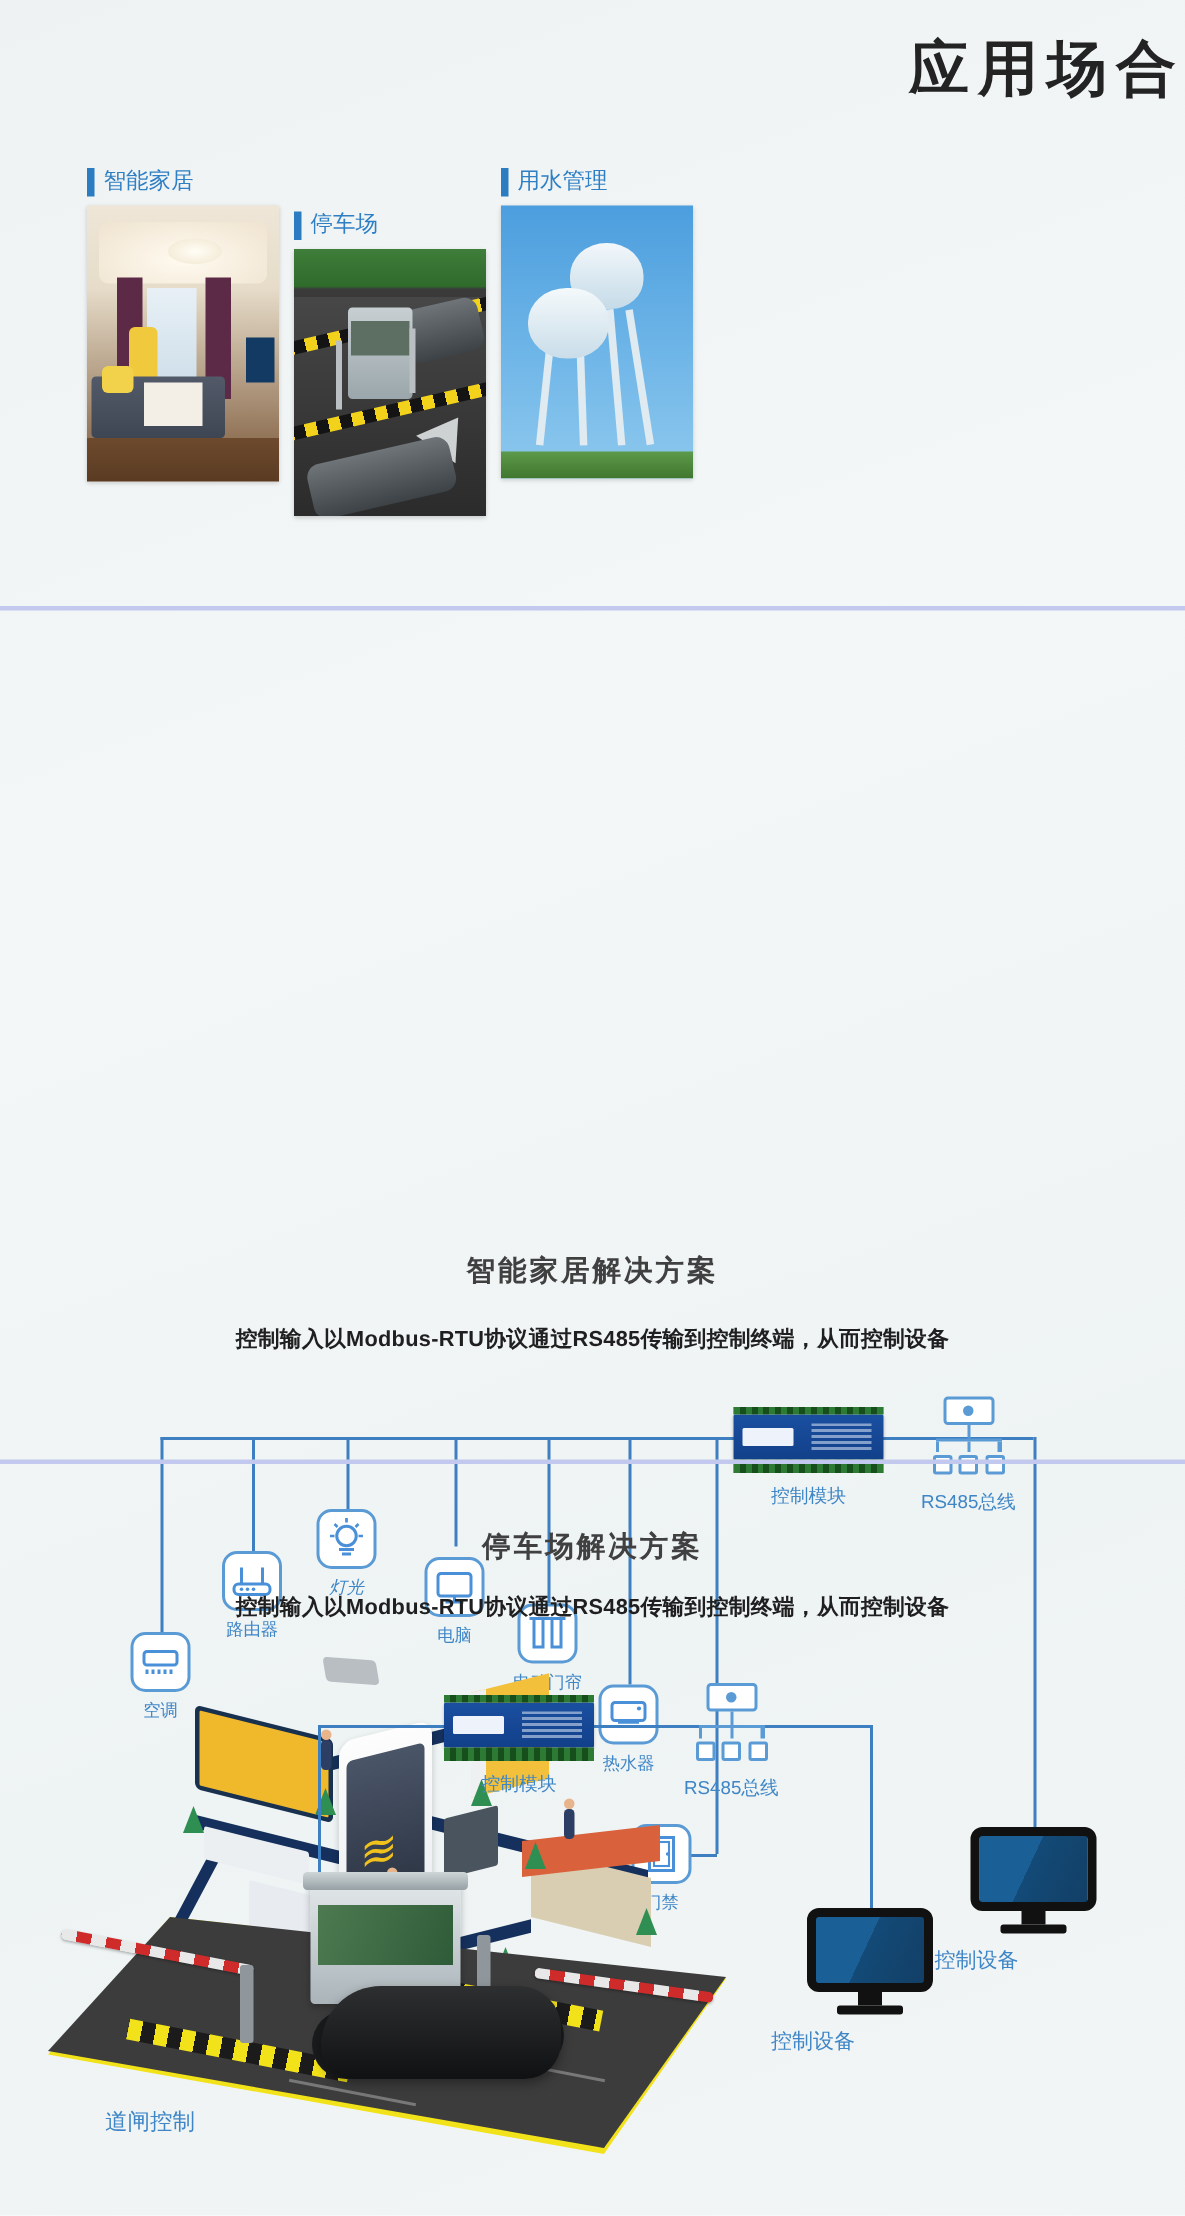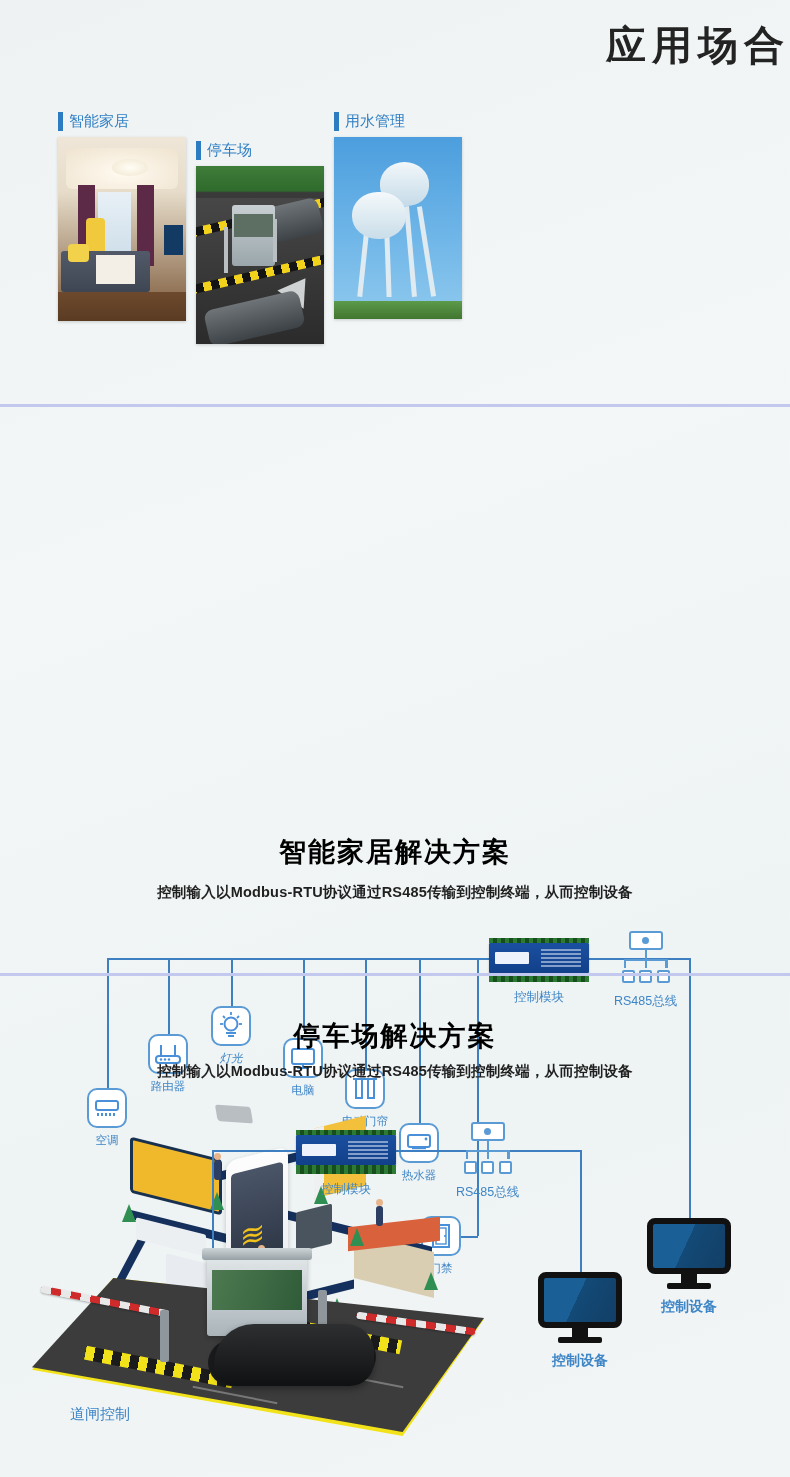--- a/index.html
+++ b/index.html
@@ -6,21 +6,21 @@
   body{
     width:790px;height:1477px;overflow:hidden;
     font-family:"Liberation Sans","DejaVu Sans",sans-serif;
     background:linear-gradient(160deg,#eef2f3 0%,#f4f7f7 35%,#eef3f4 70%,#f2f5f6 100%);
     color:#222;
   }
   .page{position:relative;width:790px;height:1477px;}
 
   
   .sec-title{
-    text-align:center;font-size:27px;font-weight:bold;color:#000000;
+    text-align:center;font-size:19px;font-weight:bold;color:#404040;
     letter-spacing:2px;
   }
   .sec-sub{
     text-align:center;font-size:14.5px;font-weight:bold;color:#1f1f1f;
     letter-spacing:.2px;
   }
   .divider{
     position:absolute;left:0;width:790px;height:3px;
     background:#c3c9ee;
   }
@@ -173,21 +173,21 @@
     background:#5b9bd5;border-radius:50%;}
   .rs .stem{width:2.2px;height:9px;background:#5b9bd5;margin:0 auto;}
   .rs .bar{width:44px;height:2.2px;background:#5b9bd5;margin:0 auto;}
   .rs .legs{width:44px;margin:0 auto;display:flex;justify-content:space-between;}
   .rs .legs span{display:block;width:2.2px;height:7px;background:#5b9bd5;}
   .rs .cubes{width:48px;margin:2px auto 0;display:flex;justify-content:space-between;}
   .rs .cubes span{display:block;width:13px;height:13px;border:2.2px solid #5b9bd5;
     border-radius:2px;box-sizing:border-box;background:#fff;}
   .rs .lab{margin-top:10px;text-align:center;font-size:12.5px;color:#3f86c6;white-space:nowrap;}
 
-  .mon{position:absolute;text-align:center;font-weight:bold;}
+  .mon{position:absolute;}
   .mon .scr{
     width:84px;height:56px;border:6px solid #111;border-radius:8px;box-sizing:border-box;
     background:linear-gradient(115deg,#1a5f96 0%,#1a5f96 46%,#134a77 46%,#123f66 100%);
     margin:0 auto;
   }
   .mon .neck{width:16px;height:9px;background:#111;margin:0 auto;}
   .mon .base{width:44px;height:6px;background:#111;border-radius:2px;margin:0 auto;}
   .mon .lab{margin-top:9px;font-size:14px;color:#3f86c6;white-space:nowrap;}
 
   

